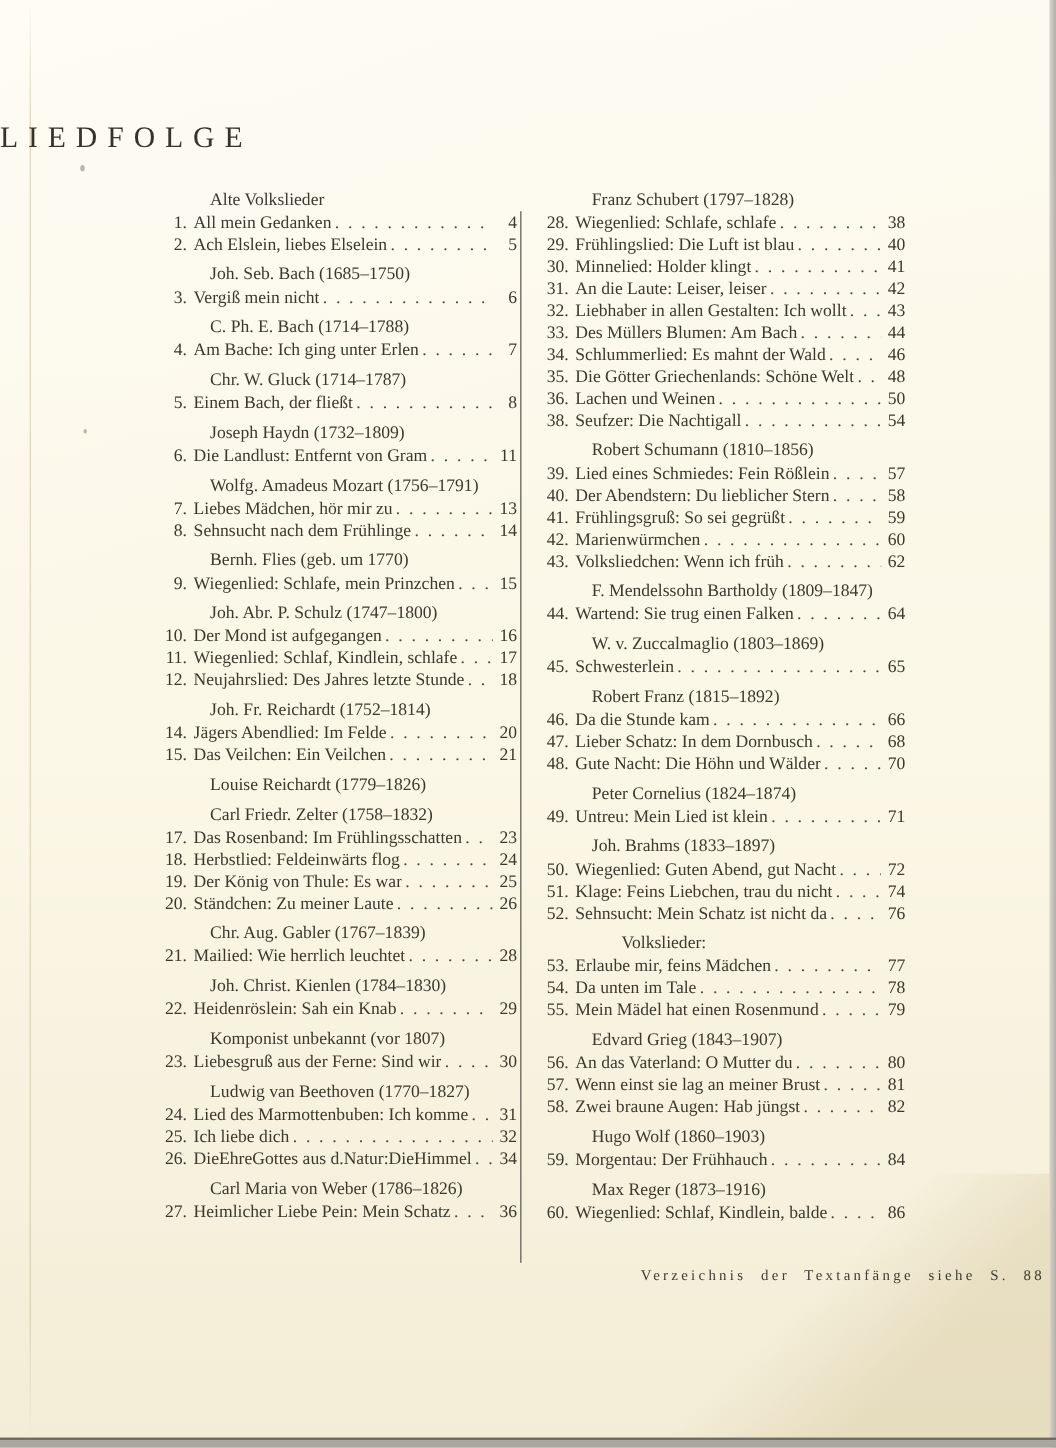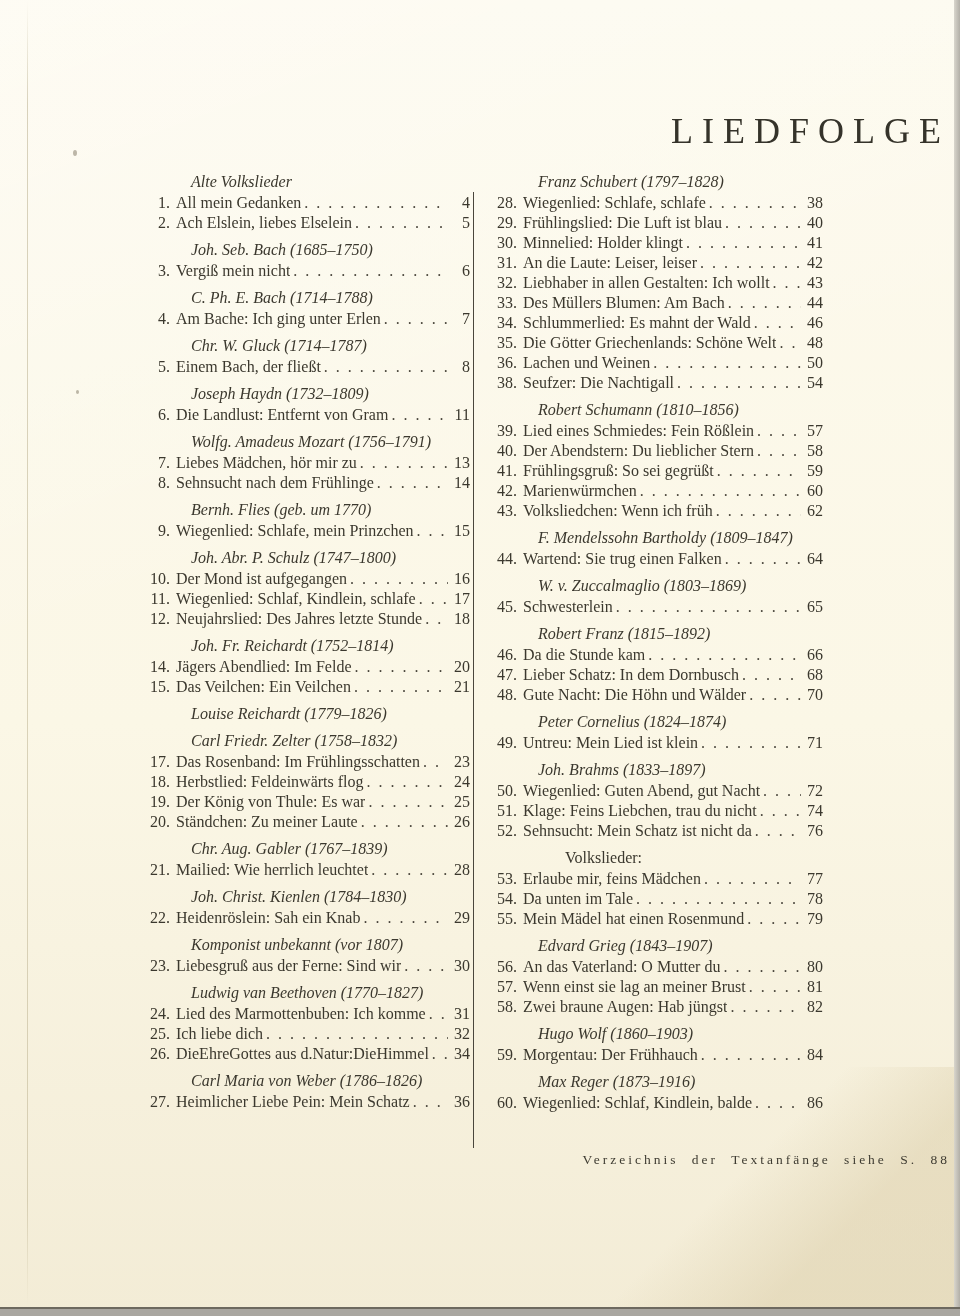--- a/index.html
+++ b/index.html
@@ -27,32 +27,32 @@
   .fold-line{position:absolute;left:27px;top:0;height:1306px;width:1px;
     background:linear-gradient(to bottom,rgba(170,158,120,0),rgba(170,158,120,.45) 8%,rgba(170,158,120,.4) 92%,rgba(170,158,120,0));}
   .corner-shade{position:absolute;right:6px;bottom:9px;width:430px;height:240px;
     background:linear-gradient(135deg,rgba(214,200,160,0) 48%,rgba(210,194,152,.38) 72%);}
   .speck{position:absolute;border-radius:50%;background:rgba(110,100,80,.45);}
   .speck.s1{left:73px;top:150px;width:4px;height:6px;}
   .speck.s2{left:76px;top:390px;width:3px;height:4px;}
 
   
   .title{
-    position:absolute;top:110px;left:0;width:950px;text-align:right;
-    font-size:36px;letter-spacing:9px;color:#35332a;
+    position:absolute;top:110px;left:0;width:950px;text-align:left;
+    font-size:27px;letter-spacing:9px;color:#35332a;
   }
 
   
   .col{position:absolute;top:172px;font-size:16px;line-height:20px;color:var(--ink);}
   .col.left{left:140px;width:330px;}
   .col.right{left:487px;width:336px;}
   .divider{position:absolute;left:473px;top:192px;width:1px;height:956px;background:#4a463c;}
 
   .heading{
-    font-style:italic;padding-left:51px;line-height:20px;
+    padding-left:51px;line-height:20px;
     margin:7px 0 1px 0;white-space:nowrap;
   }
   .heading.plain{font-style:normal;padding-left:78px;}
   .col .heading:first-child{margin-top:0;}
 
   .entry{display:flex;align-items:baseline;white-space:nowrap;}
   .entry .num{flex:0 0 30px;text-align:right;padding-right:6px;}
   .entry .txt{flex:0 1 auto;overflow:hidden;}
   .entry .dots{flex:1 1 0;min-width:0;overflow:hidden;padding:0 3px;color:#4a463c;}
   .entry .dots::after{content:". . . . . . . . . . . . . . . . . . . . . . . . . . . . . . . .";letter-spacing:2px;}

